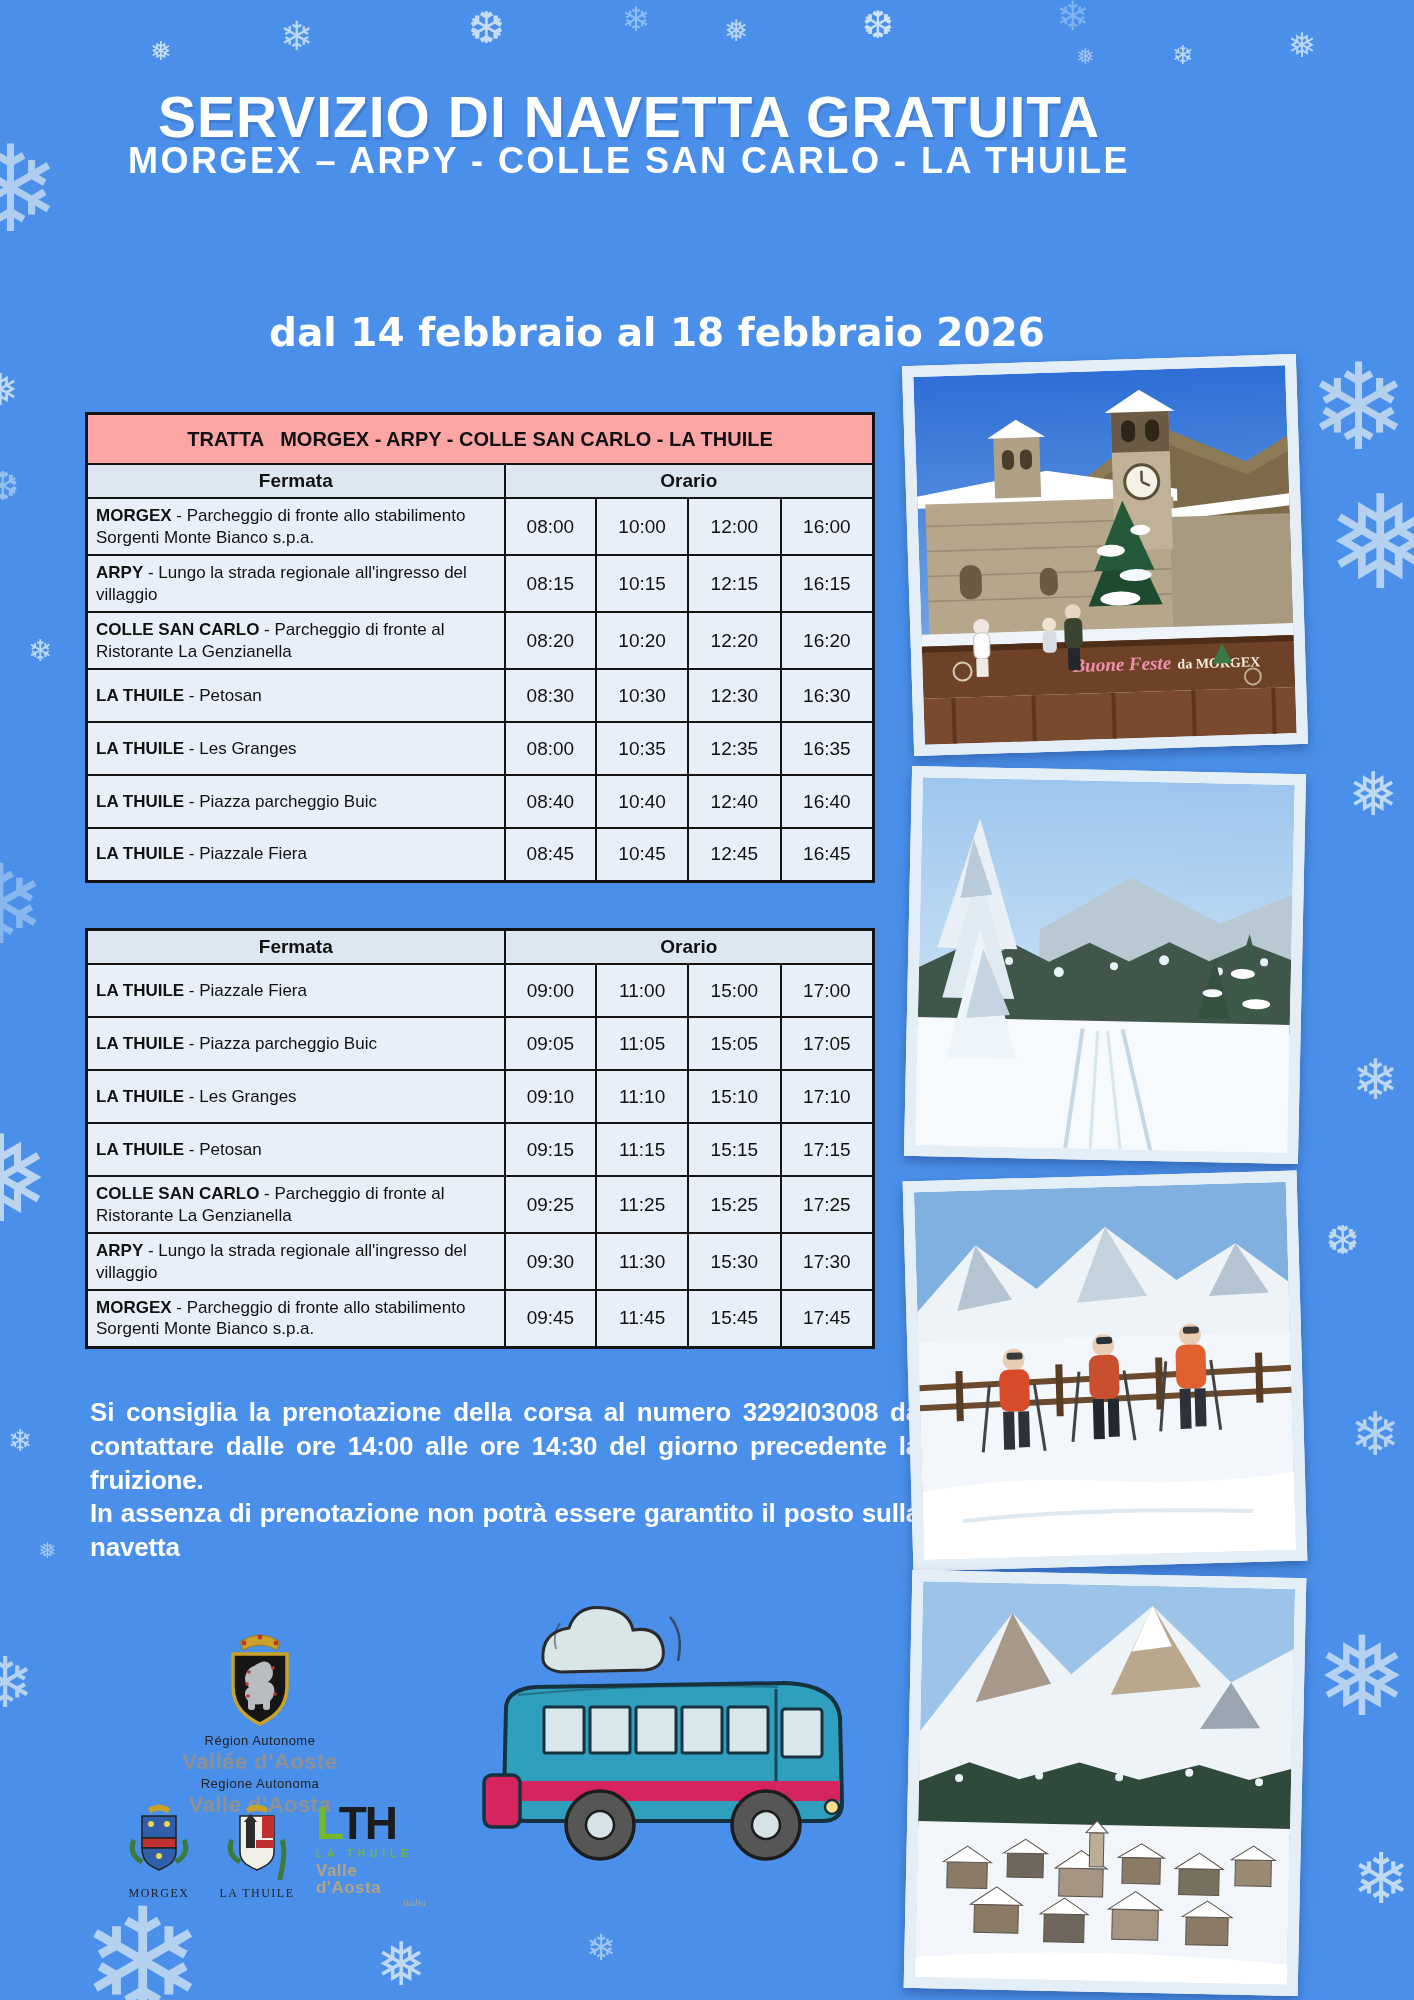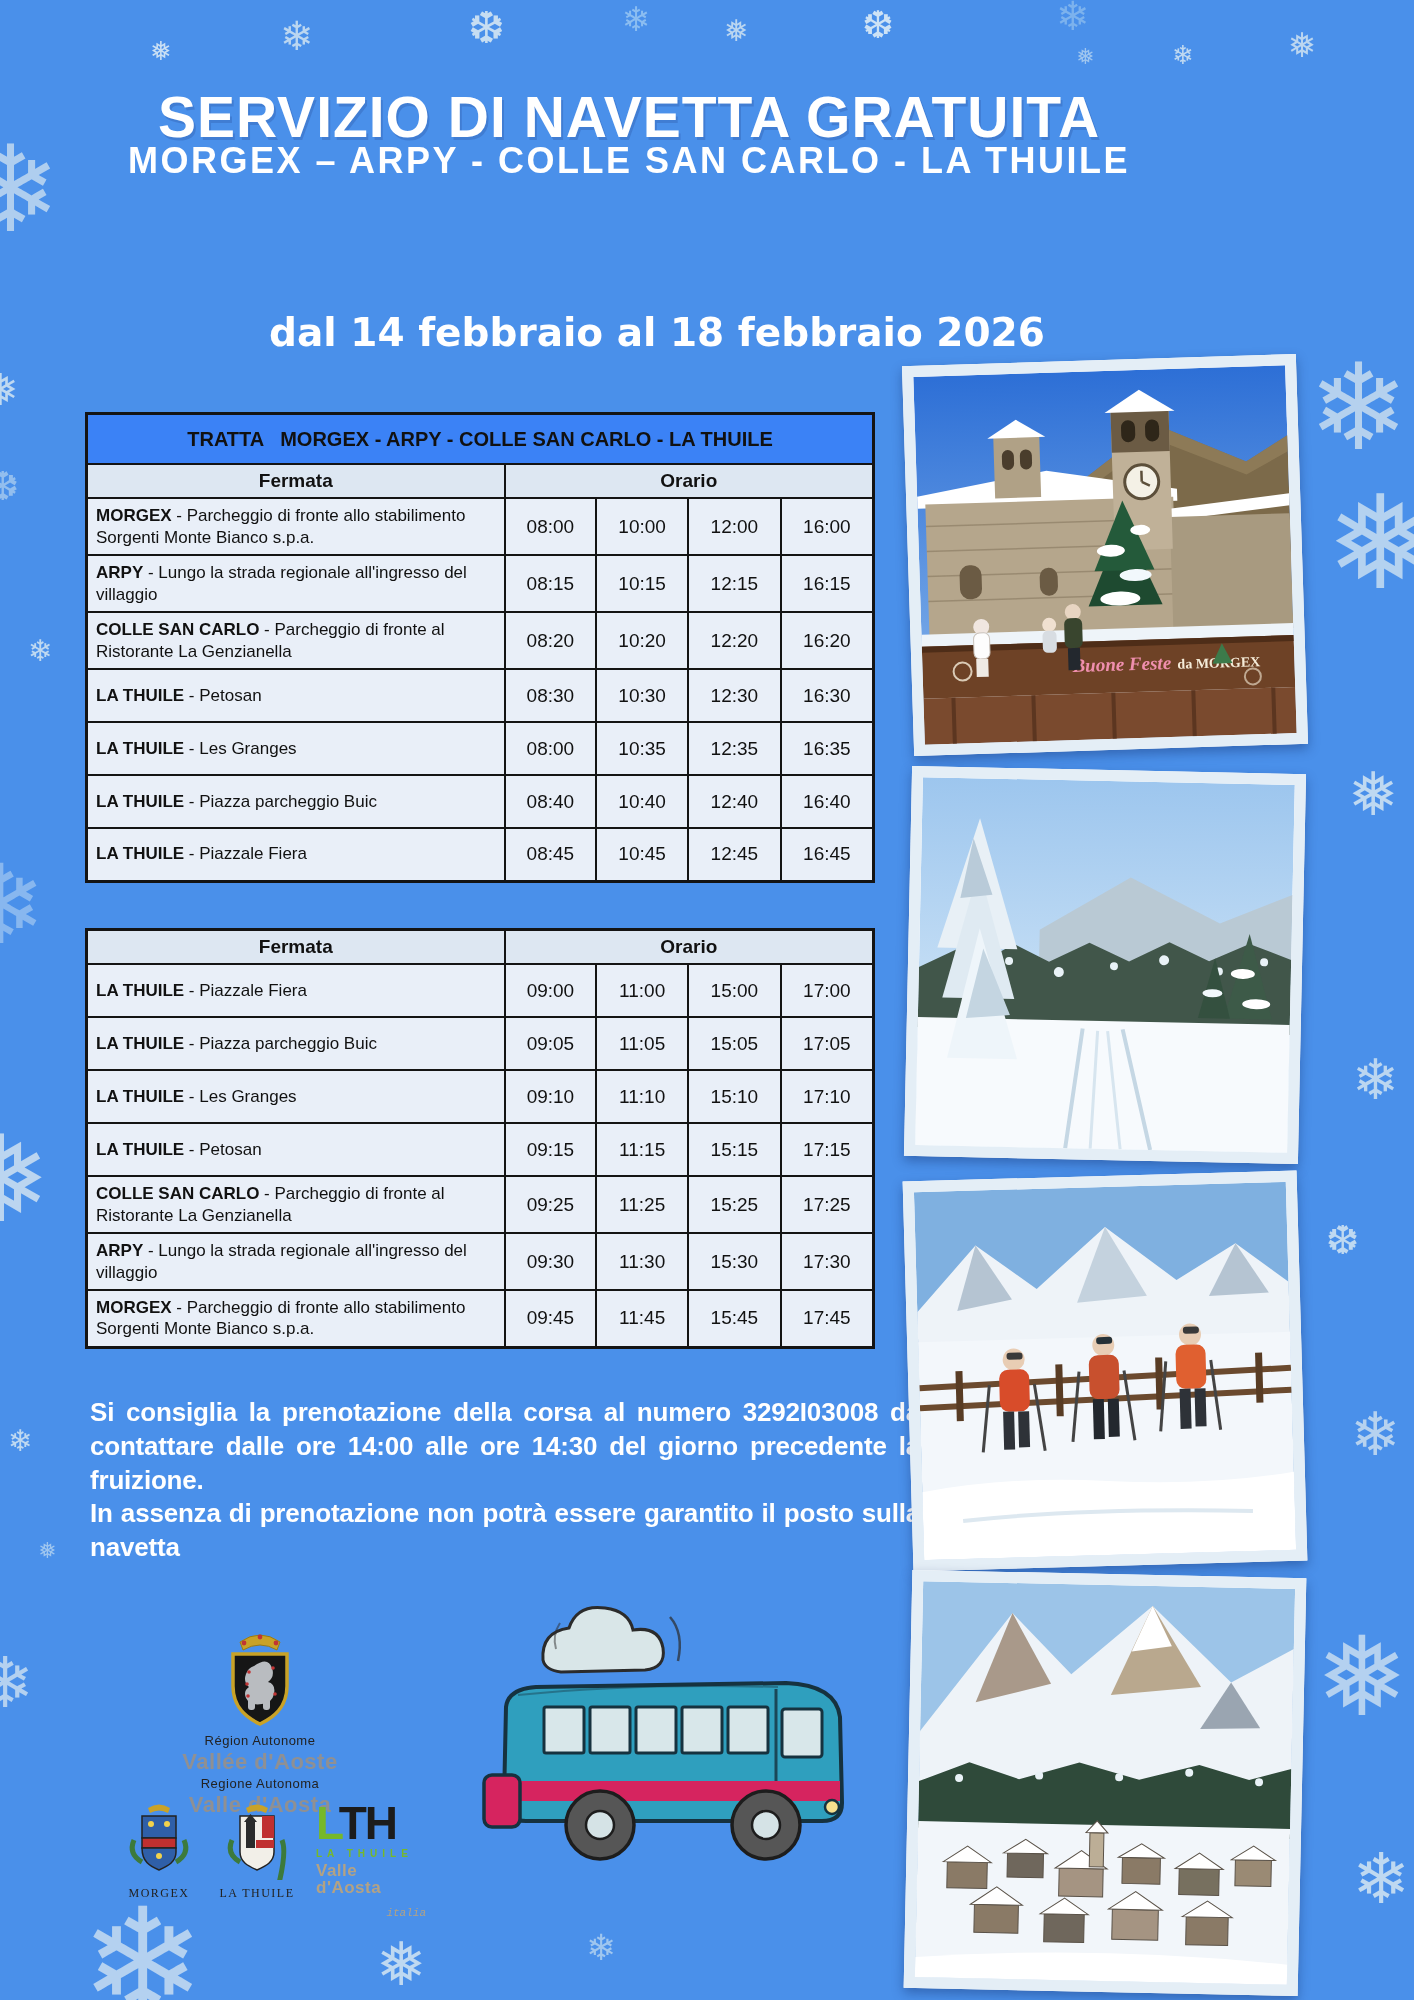--- a/index.html
+++ b/index.html
@@ -14,21 +14,21 @@
   .hd-sub{top:140px;font-size:36px;font-weight:800;letter-spacing:2.5px;}
   .hd-date{font-family:"DejaVu Sans",sans-serif;font-weight:800;font-size:39px;}
   .hd-date1{top:236px;}
   .hd-date2{top:310px;transform:translateX(28px);}
   
   table.tt{position:absolute;left:85px;width:790px;border-collapse:collapse;
            font-family:"Liberation Sans",sans-serif;color:#111;background:#e9eff8;
            border:3px solid #141414;}
   .tt td{border:2px solid #141414;}
   .tt .title-cell{height:46px;text-align:center;font-size:20px;font-weight:bold;white-space:pre;}
-  .tt-1 .title-cell{background:#3b82f6;}
+  .tt-1 .title-cell{background:#fca5a5;}
   .tt-2 .title-cell{background:#b9cfe4;}
   .tt .ch{height:30px;background:#dde7f2;text-align:center;font-size:19px;font-weight:bold;}
   .tt .stop{font-size:17px;padding:3px 6px 3px 8px;line-height:1.28;background:#e9eff8;}
   .tt .time{font-size:19px;text-align:center;background:#e9eff8;}
   .tt .r2{height:57px;} .tt .r1{height:53px;}
   
   .note{position:absolute;left:90px;top:1396px;width:830px;color:#fff;
         font-size:26px;font-weight:700;line-height:1.3;letter-spacing:-0.2px;}
   .note p{margin:0;text-align:justify;}
   
@@ -45,21 +45,21 @@
   .region .l-big{font-size:22px;font-weight:bold;color:#8f9093;margin:0;letter-spacing:.5px;}
   
   .logos{position:absolute;left:120px;top:1800px;display:flex;align-items:flex-start;gap:20px;}
   .crest{width:78px;text-align:center;}
   .crest .cap{font-family:"Liberation Serif",serif;font-size:12px;letter-spacing:1.5px;color:#222;margin-top:2px;}
   .lth{width:110px;text-align:left;line-height:1;}
   .lth .big{font-size:46px;font-weight:800;letter-spacing:-2px;}
   .lth .big .g{color:#76b82a;} .lth .big .k{color:#1c1c1c;}
   .lth .s1{font-size:10px;font-weight:bold;letter-spacing:5px;color:#76b82a;margin-top:3px;}
   .lth .s2{font-size:17px;font-weight:800;color:#b3a284;margin-top:3px;letter-spacing:.5px;}
-  .lth .s3{font-family:Liberation Mono, monospace;font-style:italic;font-size:11px;color:#b3a284;text-align:right;margin-top:12px;}
+  .lth .s3{font-family:Liberation Serif, serif;font-style:italic;font-size:11px;color:#b3a284;text-align:right;margin-top:1px;}
   .bus-wrap{position:absolute;left:448px;top:1585px;}
 </style>
 </head>
 <body>
 
 <div class="poster">
     <span class="flake" style="left: 1224px; top: 1944px; font-size: 50px; color: rgb(207, 227, 242); opacity: 0.85;">❄</span>
     <span class="flake" style="left: 912px; top: 1934px; font-size: 56px; color: rgb(212, 230, 243); opacity: 0.85;">❆</span>
     <span class="flake" style="left: 586px; top: 1930px; font-size: 36px; color: rgb(169, 204, 240); opacity: 0.9;">❄</span>
     <span class="flake" style="left: 376px; top: 1934px; font-size: 60px; color: rgb(212, 230, 243); opacity: 0.85;">❅</span>

